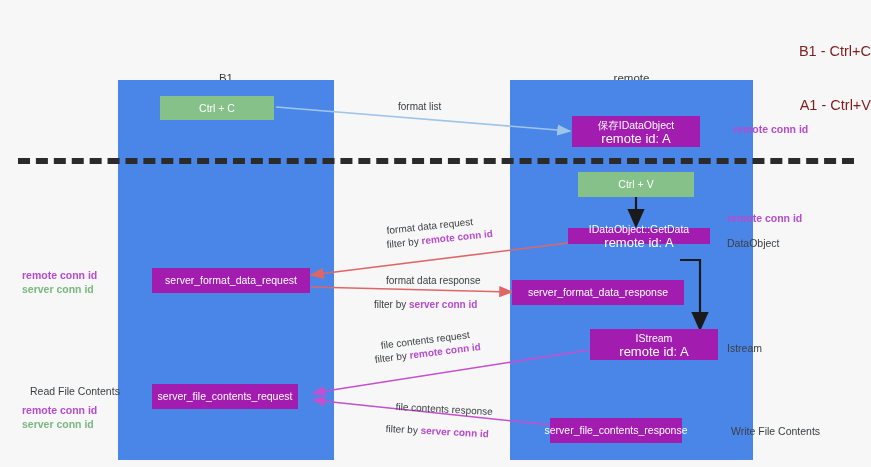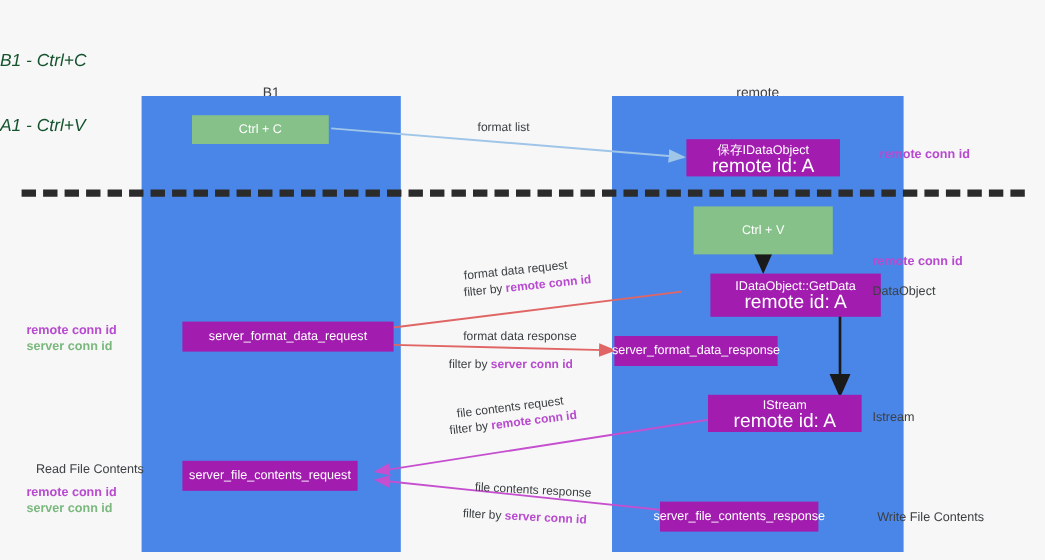--- a/index.html
+++ b/index.html
@@ -13,27 +13,26 @@
     font-family: "Liberation Sans", "DejaVu Sans", sans-serif;
     color: #3c4043;
   }
   #stage { position: absolute; inset: 0; }
 
   .abs { position: absolute; }
 
   
   .title {
     width: 100%;
-    text-align: left;
+    text-align: right;
     top: 6px;
     font-size: 14.5px;
     line-height: 18px;
-    color: #14532d;
+    color: #7f1d1d;
     white-space: pre;
-    font-style: italic;
   }
 
   
   .lane-head {
     text-align: center;
     font-size: 11.5px;
     line-height: 13px;
     color: #3c4043;
     white-space: pre;
   }
@@ -52,21 +51,21 @@
     justify-content: center;
     color: #ffffff;
     font-size: 10.5px;
     line-height: 13px;
     text-align: center;
     padding: 2px 0;
     white-space: pre;
   }
   .node.green { background: #85c189; }
   .node.orange { background: #a21caf; }
-  .node .l2 { font-size: 16px; }
+  .node .l2 { font-size: 13px; }
 
   
   .flow-label {
     font-size: 10px;
     line-height: 13px;
     color: #3c4043;
     white-space: nowrap;
   }
   .flow-label .hl { color: #b84ad0; font-weight: bold; }
   .flow-label.rot {
@@ -153,34 +152,34 @@
 
   <div class="abs node green" style="left:160px; top:96px; width:114px; height:24px;">
     <span>Ctrl + C</span>
   </div>
 
   <div class="abs node orange" style="left:572px; top:116px; width:128px; height:31px;">
     <span>保存IDataObject</span>
     <span class="l2">remote id: A</span>
   </div>
 
-  <div class="abs node green" style="left:578px; top:172px; width:116px; height:40px;">
+  <div class="abs node green" style="left:578px; top:172px; width:116px; height:25px;">
     <span>Ctrl + V</span>
   </div>
 
-  <div class="abs node orange" style="left:592px; top:228px; width:142px; height:36px;">
+  <div class="abs node orange" style="left:568px; top:228px; width:142px; height:16px;">
     <span>IDataObject::GetData</span>
     <span class="l2">remote id: A</span>
   </div>
 
-  <div class="abs node orange" style="left:152px; top:268px; width:176px; height:25px;">
+  <div class="abs node orange" style="left:152px; top:268px; width:158px; height:25px;">
     <span>server_format_data_request</span>
   </div>
 
-  <div class="abs node orange" style="left:512px; top:280px; width:136px; height:25px;">
+  <div class="abs node orange" style="left:512px; top:280px; width:172px; height:25px;">
     <span>server_format_data_response</span>
   </div>
 
   <div class="abs node orange" style="left:590px; top:329px; width:128px; height:31px;">
     <span>IStream</span>
     <span class="l2">remote id: A</span>
   </div>
 
   <div class="abs node orange" style="left:152px; top:384px; width:146px; height:25px;">
     <span>server_file_contents_request</span>

